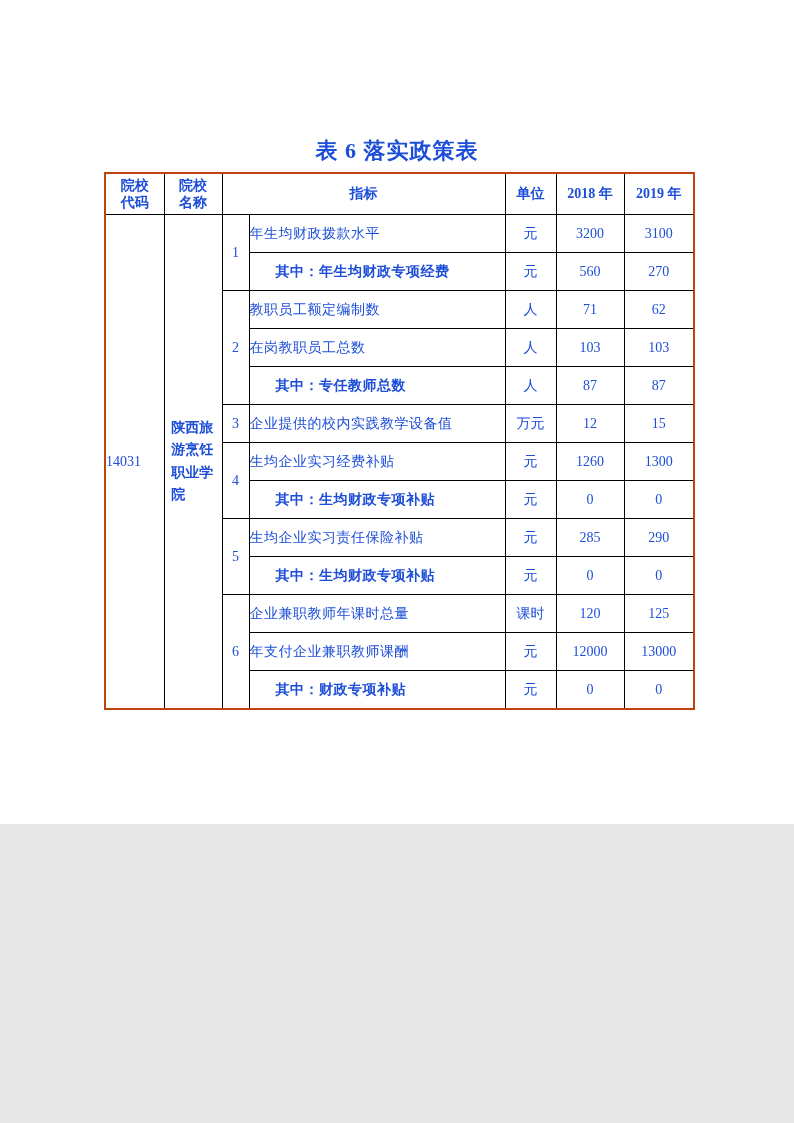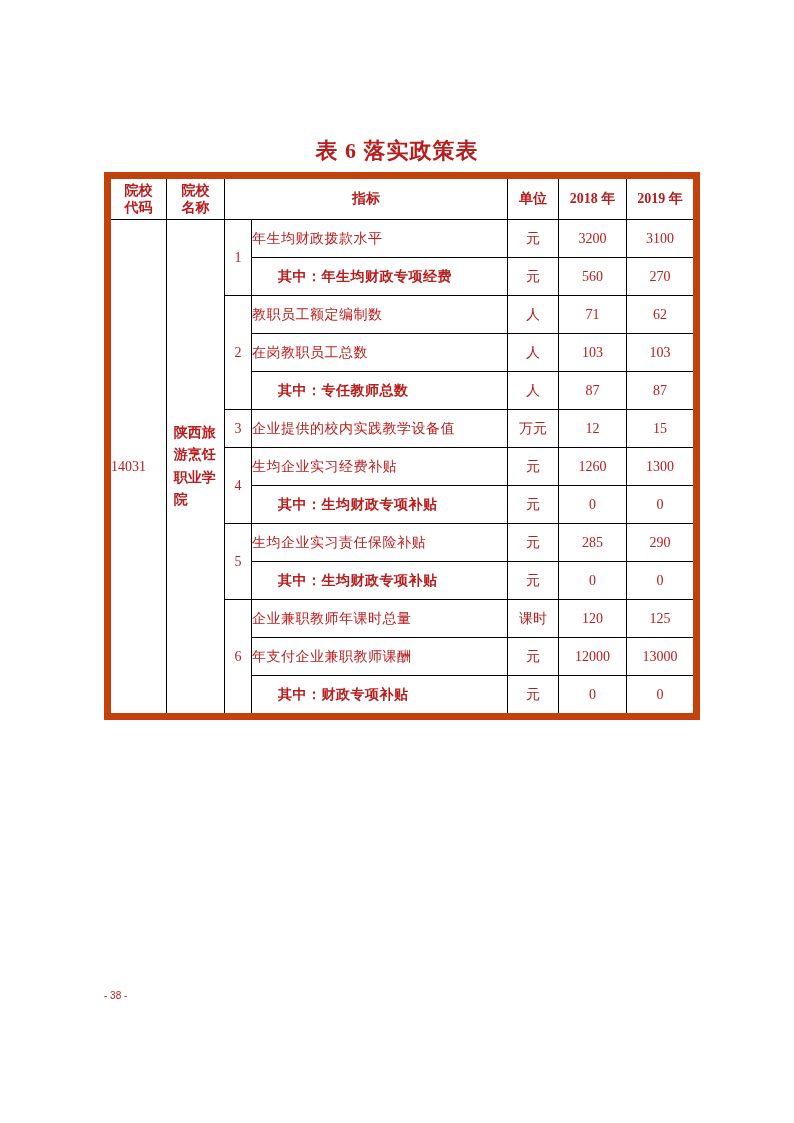--- a/index.html
+++ b/index.html
@@ -1,43 +1,43 @@
 <!DOCTYPE html>
 <html><head>
 <meta charset="utf-8">
 <style>
   html, body { margin: 0; padding: 0; background: #e8e8e8; }
   .page {
     position: relative;
     width: 794px;
-    height: 1123px;
+    height: 824px;
     margin: 0 auto;
     background: #ffffff;
     font-family: "Liberation Serif", "DejaVu Serif", serif;
-    color: #b91c1c;
+    color: #1d4ed8;
     overflow: hidden;
   }
   .doc-title {
     position: absolute;
     top: 136px;
     left: 0;
     width: 100%;
     text-align: center;
     font-size: 22px;
     font-weight: bold;
     letter-spacing: 1px;
   }
   table.policy {
     position: absolute;
     left: 104px;
     top: 172px;
     width: 589px;
     border-collapse: collapse;
     table-layout: fixed;
-    border: 7px solid #c2410c;
+    border: 2px solid #c2410c;
   }
   table.policy th, table.policy td {
     border: 1px solid #000;
     font-size: 14px;
     vertical-align: middle;
     padding: 0;
     overflow: hidden;
   }
   thead th {
     height: 40px;

